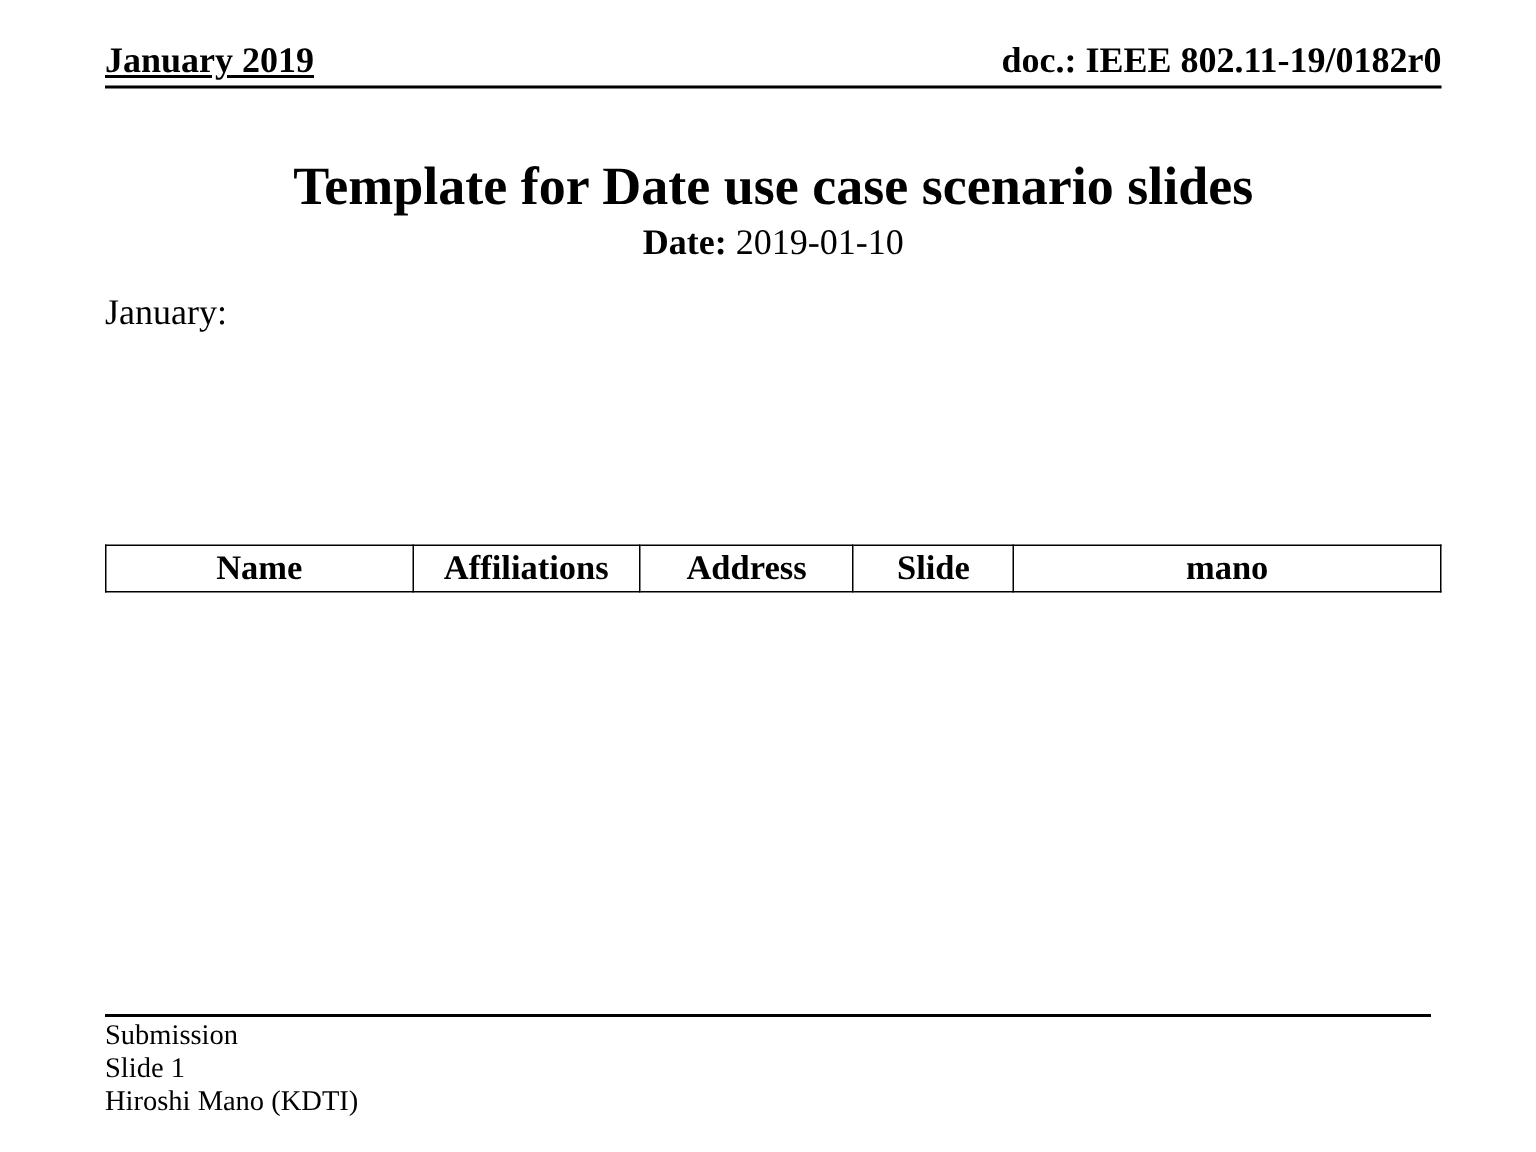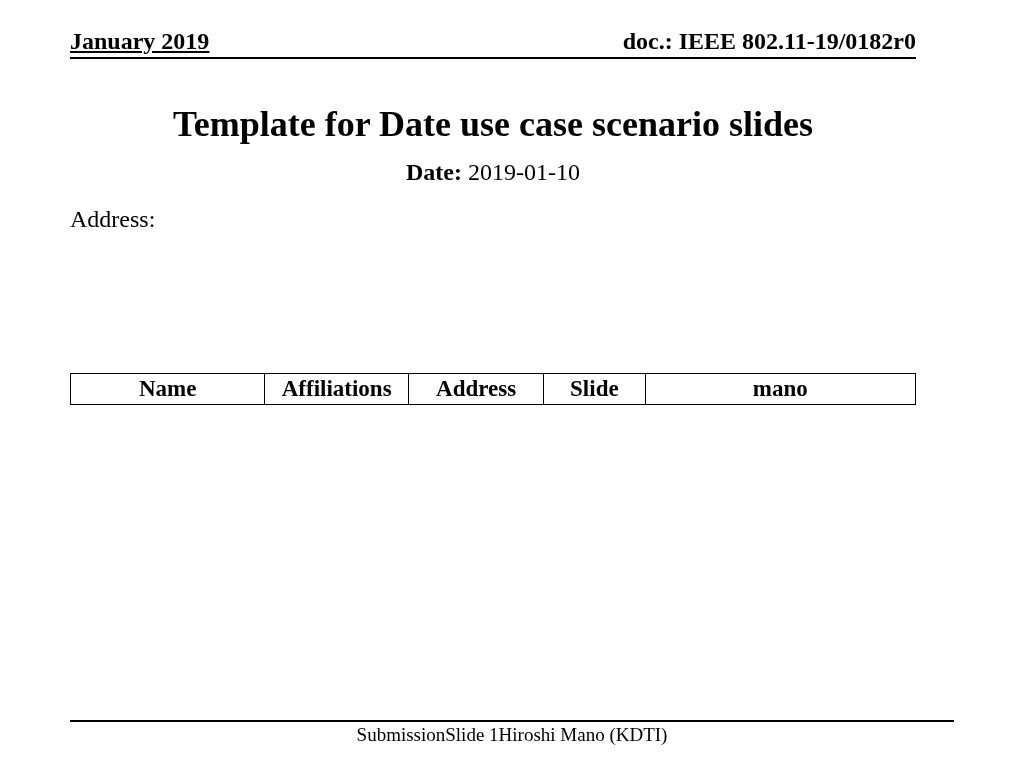--- a/index.html
+++ b/index.html
@@ -9,21 +9,21 @@
     width: 1024px;
     height: 768px;
     background: #ffffff;
     font-family: "Times New Roman", Times, serif;
     color: #000;
     position: relative;
   }
   .slide {
     position: absolute;
     top: 0; left: 0; right: 0; bottom: 0;
-    padding: 28px 108px 22px 70px;
+    padding: 28px 63px 22px 70px;
   }
   .header-row {
     display: flex;
     justify-content: space-between;
     align-items: baseline;
     border-bottom: 2px solid #000;
     padding-bottom: 2px;
   }
   .header-left {
     font-weight: bold;
@@ -37,21 +37,21 @@
   }
   .title {
     text-align: center;
     font-weight: bold;
     font-size: 36px;
     margin-top: 44px;
   }
   .date-line {
     text-align: center;
     font-size: 24px;
-    margin-top: 14px;
+    margin-top: 4px;
   }
   .date-line .label { font-weight: bold; }
   .authors-label {
     font-size: 24px;
     margin-top: 20px;
   }
   .tbl {
     border-collapse: collapse;
     width: 100%;
     margin-top: 140px;
@@ -81,42 +81,43 @@
     left: 70px; right: 70px;
     bottom: 22px;
   }
   .footer-rule {
     border-top: 2px solid #000;
     height: 0;
     margin-bottom: 2px;
   }
   .footer-row {
     display: flex;
-    justify-content: center;
+    justify-content: flex-end;
     font-size: 19px;
+    flex-direction: column;
   }
 </style>
 </head>
 <body>
 
 <div class="slide">
 
   <div class="header-row">
     <div class="header-left">January 2019</div>
     <div class="header-right">doc.: IEEE 802.11-19/0182r0</div>
   </div>
 
   <div class="title">Template for Date use case scenario slides</div>
 
   <div class="date-line">
     <span class="label">Date:</span>
     <span>2019-01-10</span>
   </div>
 
-  <div class="authors-label">Address:</div>
+  <div class="authors-label">January:</div>
 
   <table class="tbl">
     <colgroup>
       <col class="col-name">
         <col class="col-aff">
         <col class="col-addr">
         <col class="col-phone">
         <col class="col-email">
     </colgroup>
     <tbody>

